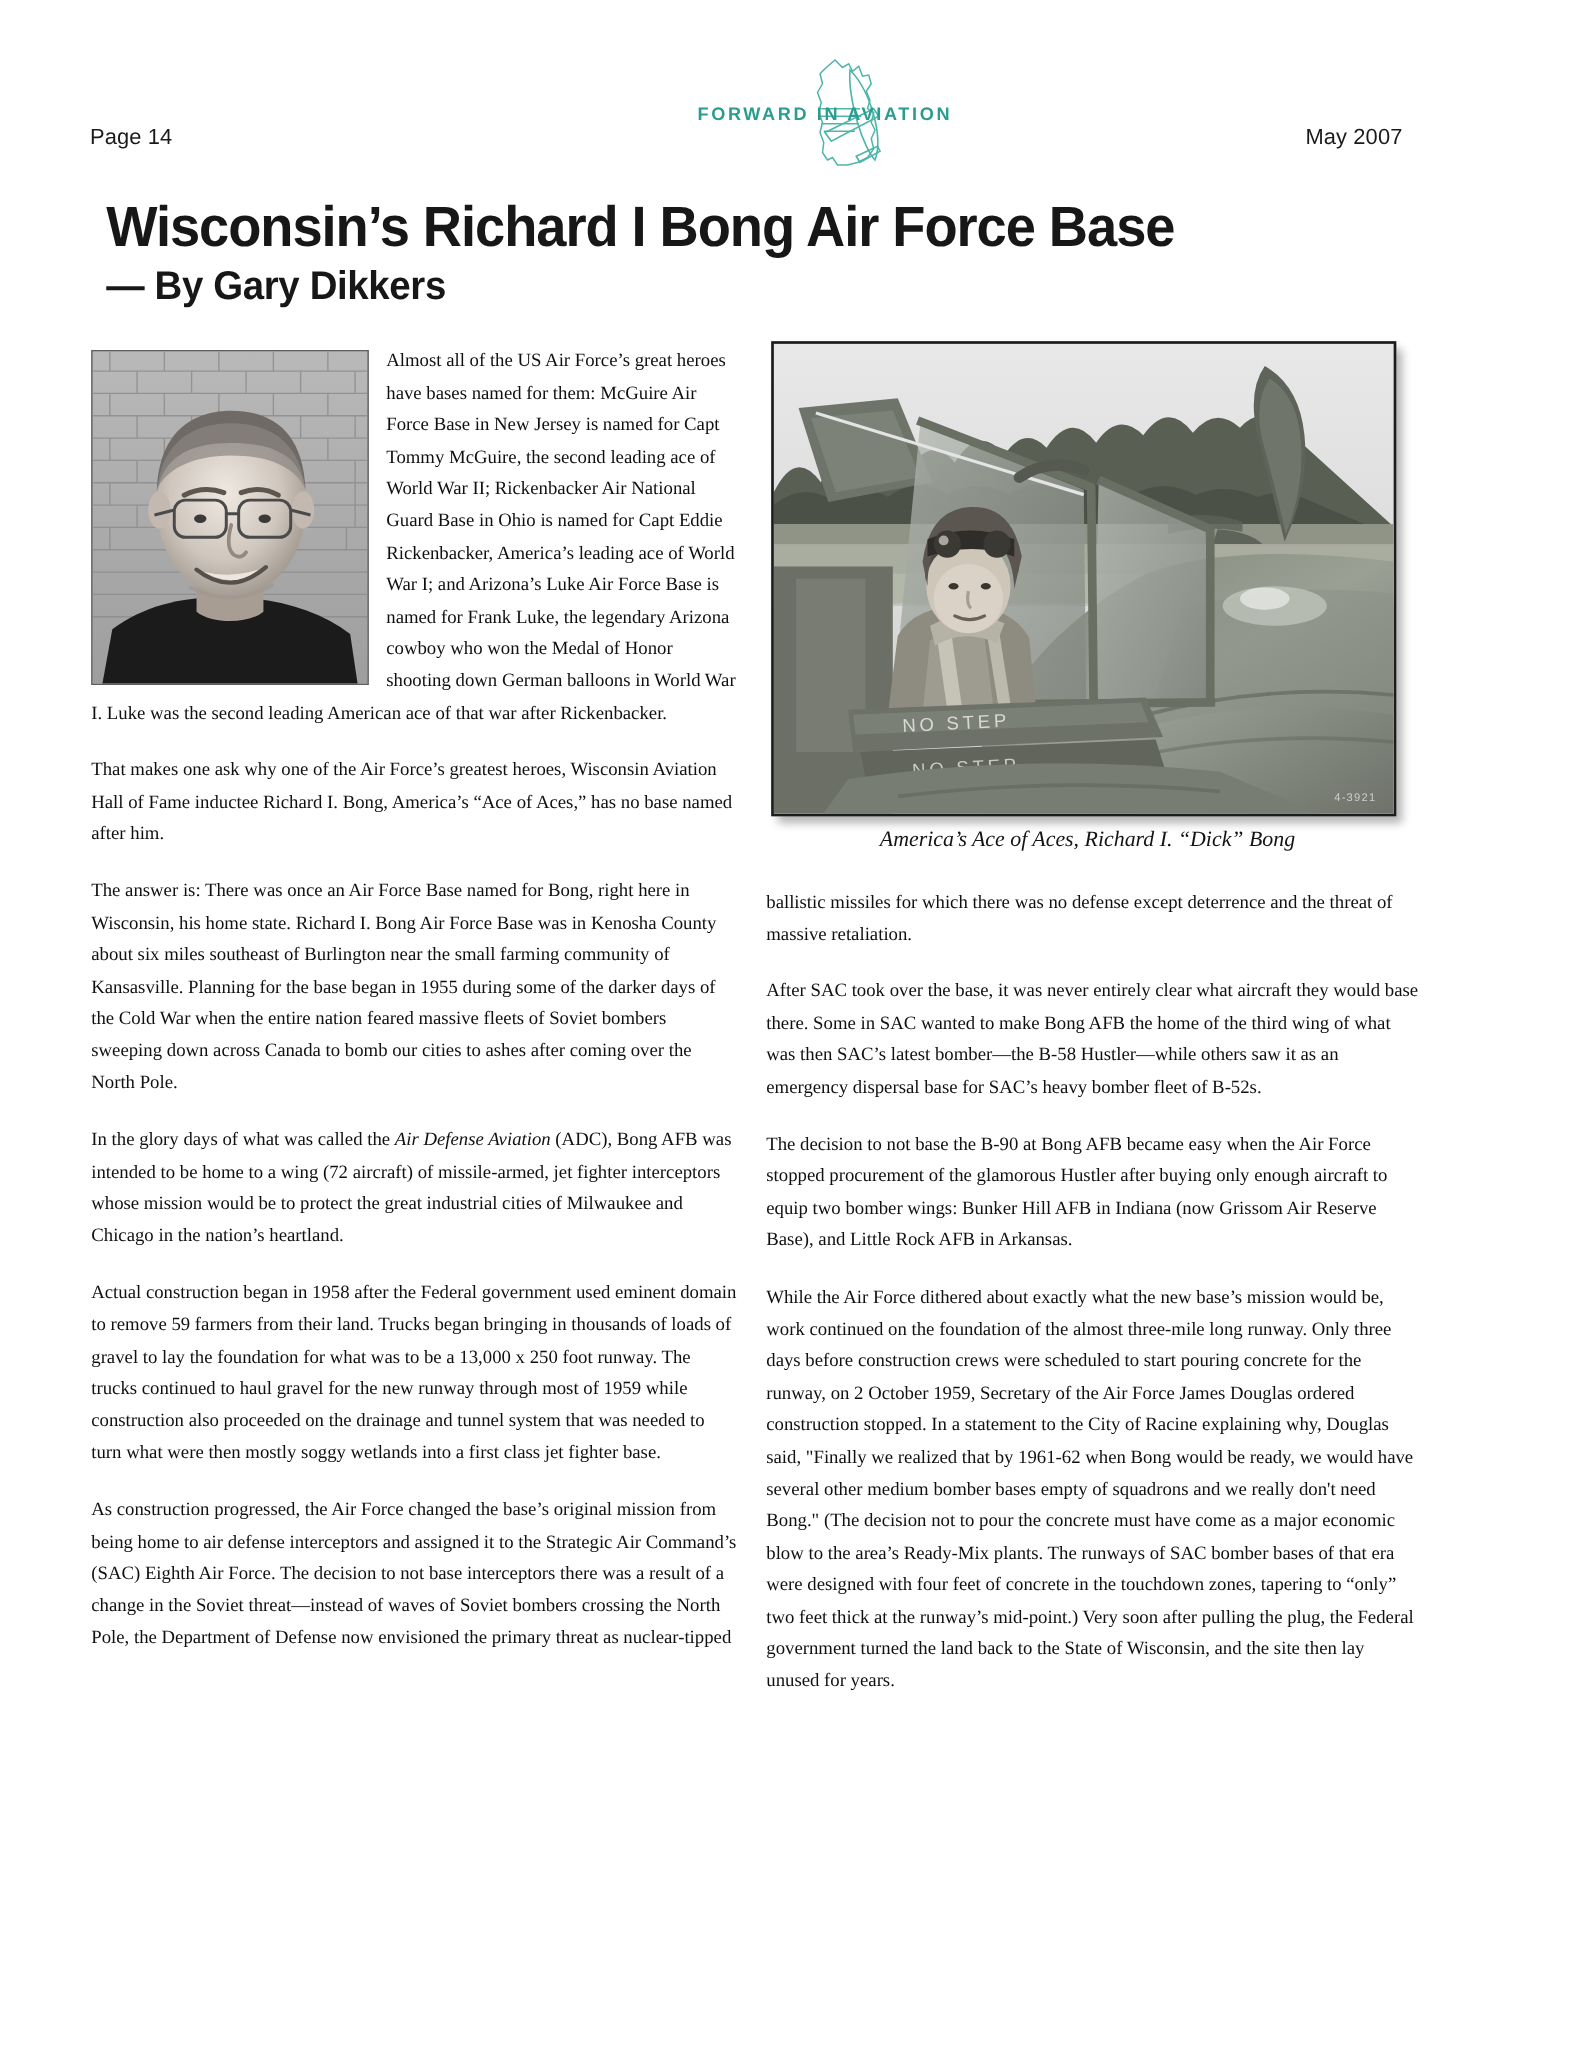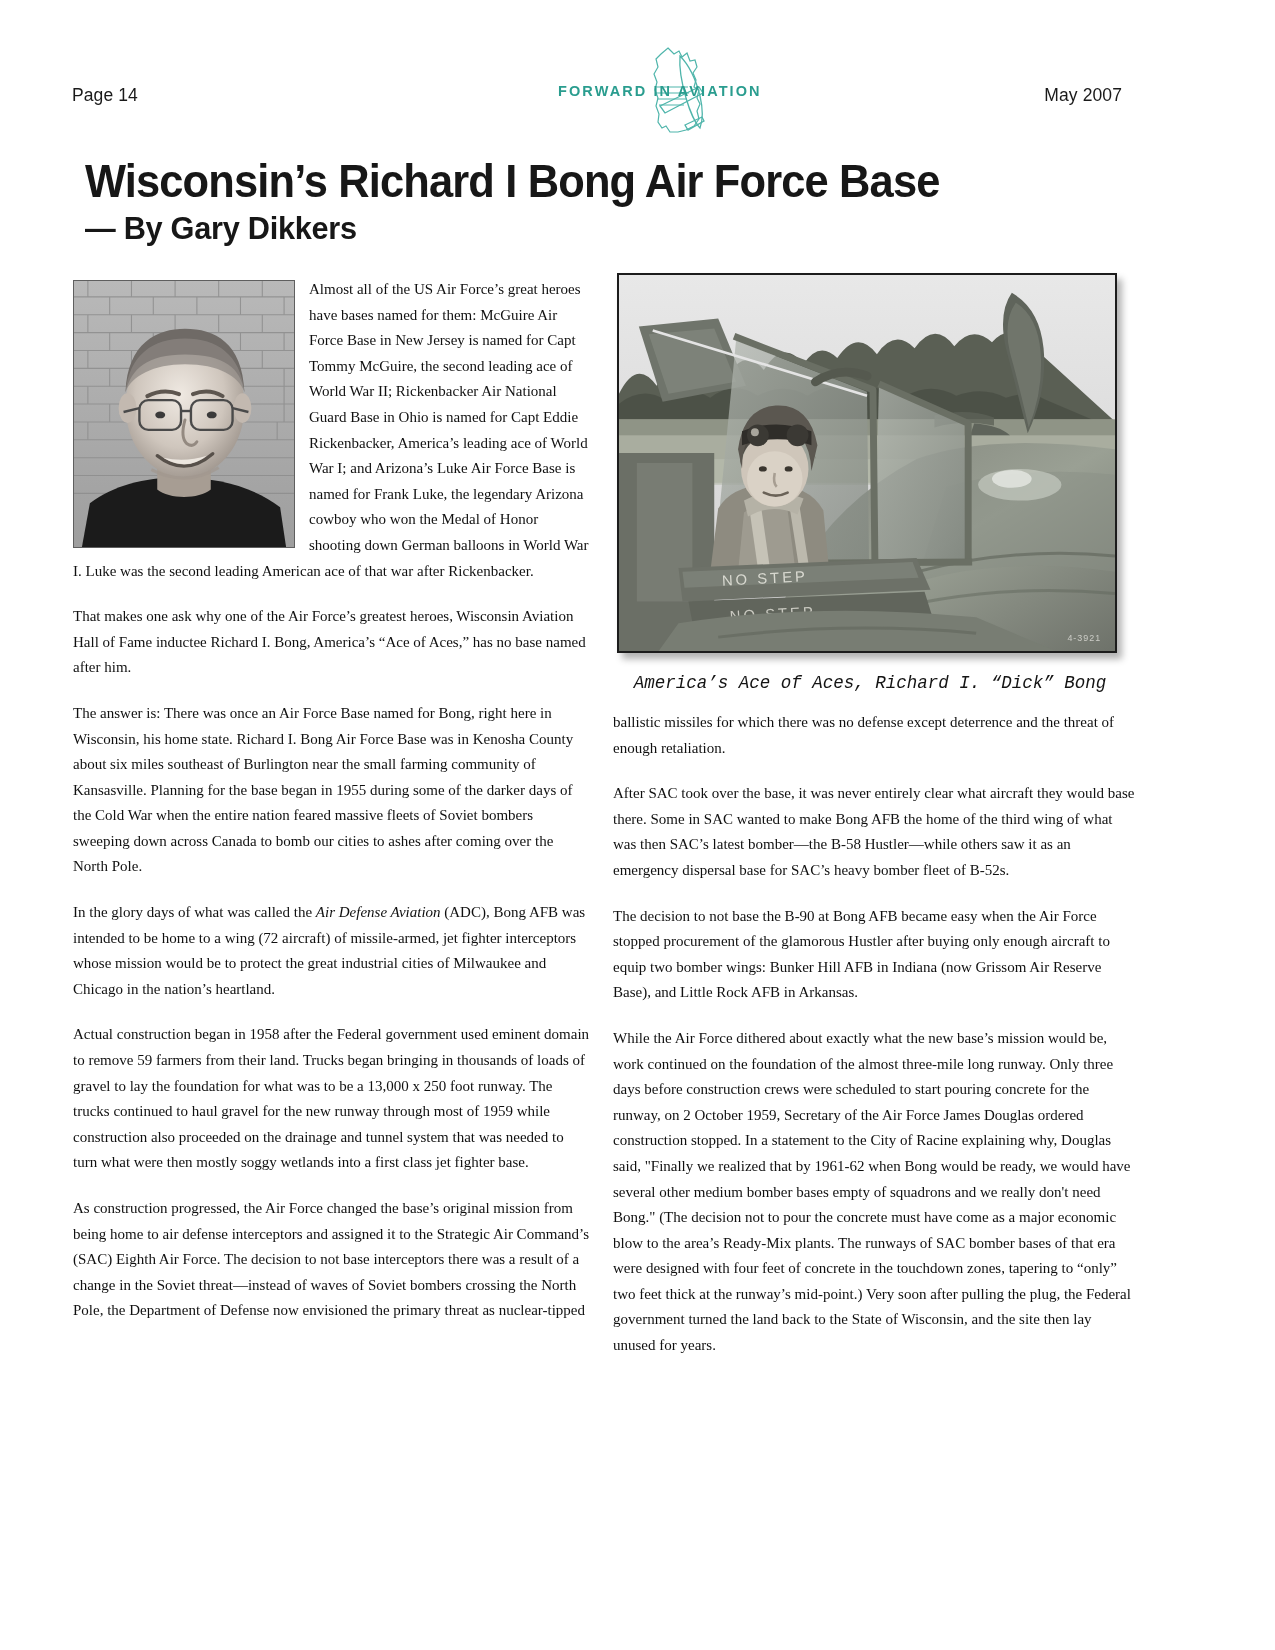--- a/index.html
+++ b/index.html
@@ -26,21 +26,21 @@
   }
 
   
   .masthead {
     position: absolute;
     left: 72px;
     top: 78px;
     width: 1050px;
     height: 40px;
     display: flex;
-    align-items: flex-start;
+    align-items: flex-end;
     justify-content: space-between;
   }
   .masthead-left, .masthead-right {
     font-family: "Liberation Sans", "DejaVu Sans", sans-serif;
     font-size: 17.5px;
     letter-spacing: 0.1px;
     color: #1a1a1a;
     white-space: nowrap;
     line-height: 1;
     padding-top: 9px;
@@ -146,26 +146,26 @@
     position: relative;
     width: 500px;
     height: 380px;
     background: #8a8a8a;
     border: 2px solid #1c1c1c;
     box-sizing: border-box;
     overflow: hidden;
     box-shadow: 5px 6px 7px rgba(0,0,0,0.30);
   }
   .caption {
-    font-family: Liberation Mono, monospace;
+    font-family: Liberation Serif, serif;
     font-style: italic;
     font-size: 17.5px;
     text-align: center;
     color: #141414;
-    margin-top: 20px;
+    margin-top: 8px;
     width: 506px;
     line-height: 1.2;
   }
 
   .ph-img { position: absolute; inset: 0; width: 100%; height: 100%; display: block; }
 </style>
 </head>
 <body>
 
 <div class="page">
@@ -378,19 +378,19 @@
           <path d="M100 366 q130 -16 260 -4" stroke="#60655c" stroke-width="3" fill="none" opacity="0.6"></path>
 
           <text x="452" y="370" font-family="Liberation Sans, DejaVu Sans, sans-serif" font-size="9" letter-spacing="1" fill="#dcdcd6" opacity="0.85">4-3921</text>
         </svg>
       </div>
       <div class="caption">America’s Ace of Aces, Richard I. “Dick” Bong</div>
     </div>
   </div>
 
   <div class="col-right">
-    <p class="body">ballistic missiles for which there was no defense except deterrence and the threat of enough retaliation.</p>
+    <p class="body">ballistic missiles for which there was no defense except deterrence and the threat of massive retaliation.</p>
     <p class="body">After SAC took over the base, it was never entirely clear what aircraft they would base there. Some in SAC wanted to make Bong AFB the home of the third wing of what was then SAC’s latest bomber—the B-58 Hustler—while others saw it as an emergency dispersal base for SAC’s heavy bomber fleet of B-52s.</p>
     <p class="body">The decision to not base the B-90 at Bong AFB became easy when the Air Force stopped procurement of the glamorous Hustler after buying only enough aircraft to equip two bomber wings:  Bunker Hill AFB in Indiana (now Grissom Air Reserve Base), and Little Rock AFB in Arkansas.</p>
     <p class="body">While the Air Force dithered about exactly what the new base’s mission would be, work continued on the foundation of the almost three-mile long runway. Only three days before construction crews were scheduled to start pouring concrete for the runway, on 2 October 1959, Secretary of the Air Force James Douglas ordered construction stopped.  In a statement to the City of Racine explaining why, Douglas said, "Finally we realized that by 1961-62 when Bong would be ready, we would have several other medium bomber bases empty of squadrons and we really don't need Bong."  (The decision not to pour the concrete must have come as a major economic blow to the area’s Ready-Mix plants. The runways of SAC bomber bases of that era were designed with four feet of concrete in the touchdown zones, tapering to “only” two feet thick at the runway’s mid-point.) Very soon after pulling the plug, the Federal government turned the land back to the State of Wisconsin, and the site then lay unused for years.</p>
   </div>
 
 </div>
 
 </body></html>

